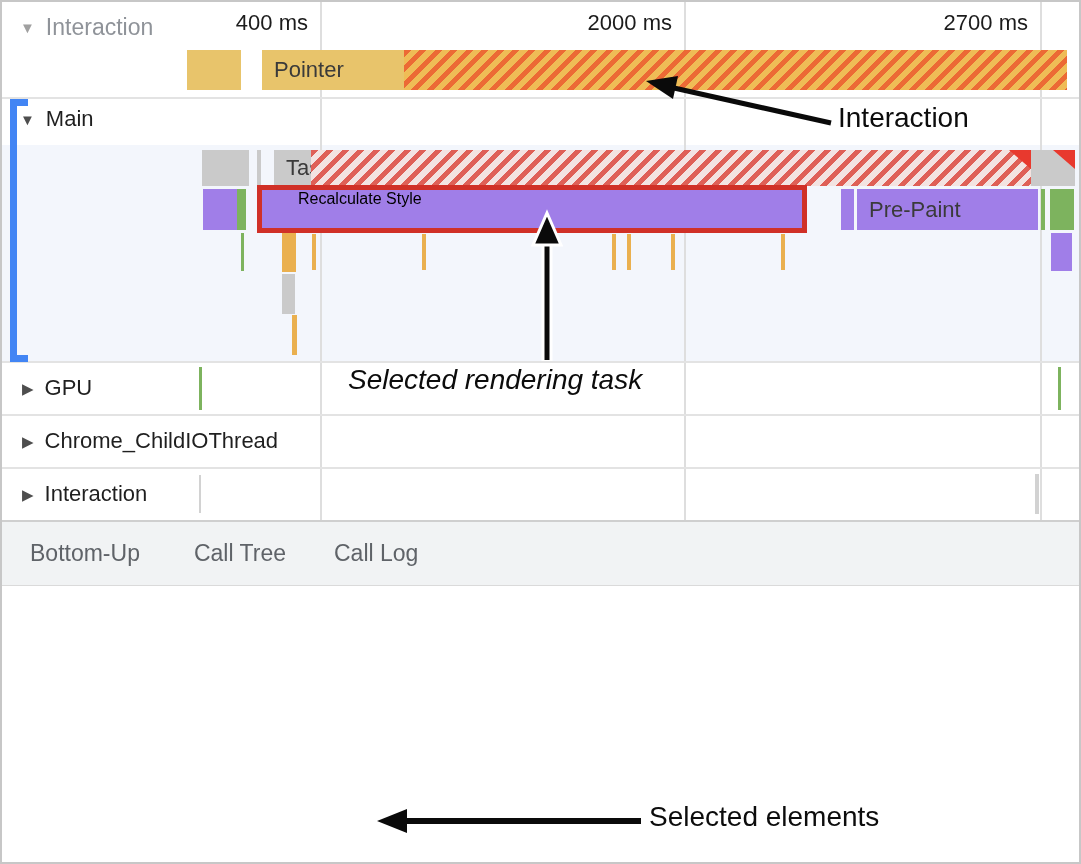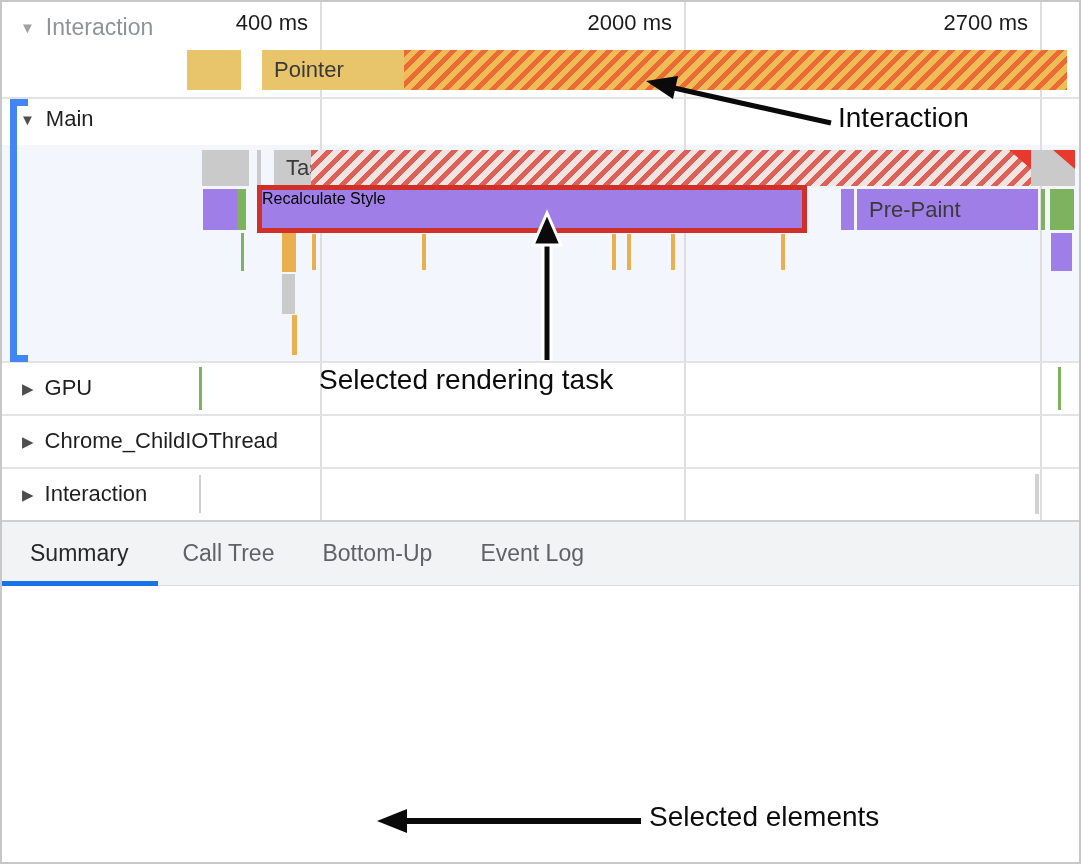--- a/index.html
+++ b/index.html
@@ -27,21 +27,21 @@
   .bar-gray{background:var(--taskgray);}
   .bar-lightgray{background:#d2d2d2;}
   .bar-purple{background:var(--purple);}
   .bar-green{background:var(--green);}
   .bar-hatch-orange{background:repeating-linear-gradient(135deg,#ec6a35 0 5px,#efbc56 5px 11px);}
   .bar-hatch-red{background:repeating-linear-gradient(135deg,#df6057 0 5px,#f3e3e1 5px 11px);}
   .corner{position:absolute;top:0;right:0;width:0;height:0;z-index:5;
     border-left:22px solid transparent;border-top:19px solid #e8392e;}
   .bar-selected{position:absolute;z-index:5;box-sizing:border-box;background:var(--purple);
     border:5px solid var(--selred);}
-  .bar-selected .bar-label{left:9px;}
+  .bar-selected .bar-label{left:9px;padding-left:36px;}
   .bracket{position:absolute;left:8px;top:97px;width:18px;height:263px;z-index:7;}
   .bracket:before{content:"";position:absolute;left:0;top:0;width:7px;height:100%;background:var(--bracket);}
   .bracket i{position:absolute;left:0;width:100%;height:7px;background:var(--bracket);}
   .bracket i.b{bottom:0;} .bracket i.t{top:0;}
   
   #tabbar{position:absolute;left:0;top:518px;width:100%;height:66px;background:#f1f3f4;
     border-top:2px solid #cfcfcf;border-bottom:1px solid #dadada;display:flex;box-sizing:border-box;z-index:8;}
   .tab{position:relative;display:flex;align-items:center;padding:0 24px;height:100%;
     font-size:23px;color:#5f6368;cursor:pointer;white-space:nowrap;}
   .tab:first-child{padding-left:28px;padding-right:30px;}
@@ -143,24 +143,23 @@
           <span>Chrome_ChildIOThread</span>
         </div>
         <div class="track-header dark" style="left: 20px; top: 479px;">
           <span class="tri">▶</span>
           <span>Interaction</span>
         </div>
       </div>
   </div>
 
   <div id="tabbar">
-      <div class="tab selected">Summary</div>
+      <div class="tab">Bottom-Up</div>
       <div class="tab">Call Tree</div>
-      <div class="tab">Bottom-Up</div>
-      <div class="tab">Event Log</div>
+      <div class="tab">Call Log</div>
     </div>
 
   <div id="summary">
 
     <div id="summary-rows"></div>
   </div>
 
   <svg id="overlay" viewBox="0 0 1081 864">
 
     <g>
@@ -175,16 +174,16 @@
     </g>
 
     <g>
       <line x1="404" y1="819" x2="639" y2="819" stroke="#0a0a0a" stroke-width="6"></line>
       <polygon points="375,819 405,807 405,831" fill="#0a0a0a"></polygon>
     </g>
   </svg>
 
   <div id="annotations">
       <div class="annotation" style="left: 836px; top: 100px;">Interaction</div>
-      <div class="annotation" style="left: 317px; top: 362px;">Selected rendering task</div>
+      <div class="annotation" style="left: 346px; top: 362px; font-style: italic;">Selected rendering task</div>
       <div class="annotation" style="left: 647px; top: 799px;">Selected elements</div>
     </div>
 </div>
 
 </body></html>

